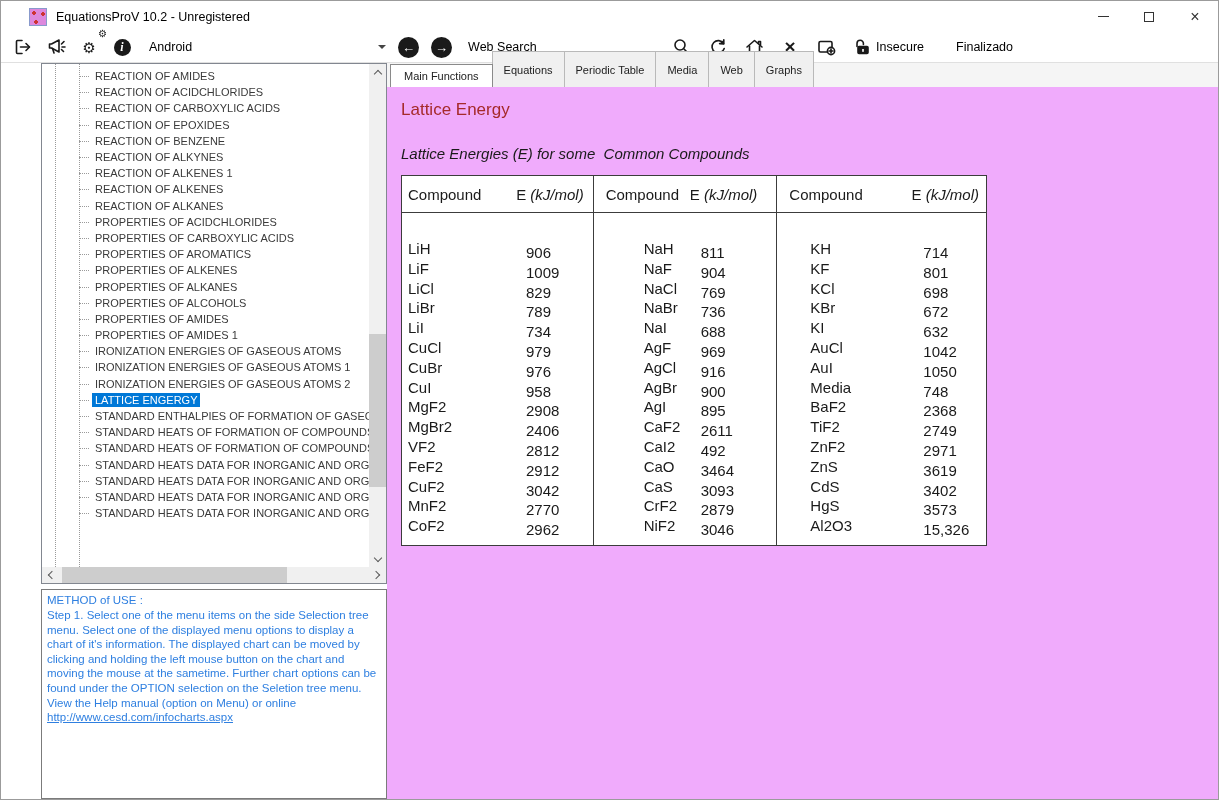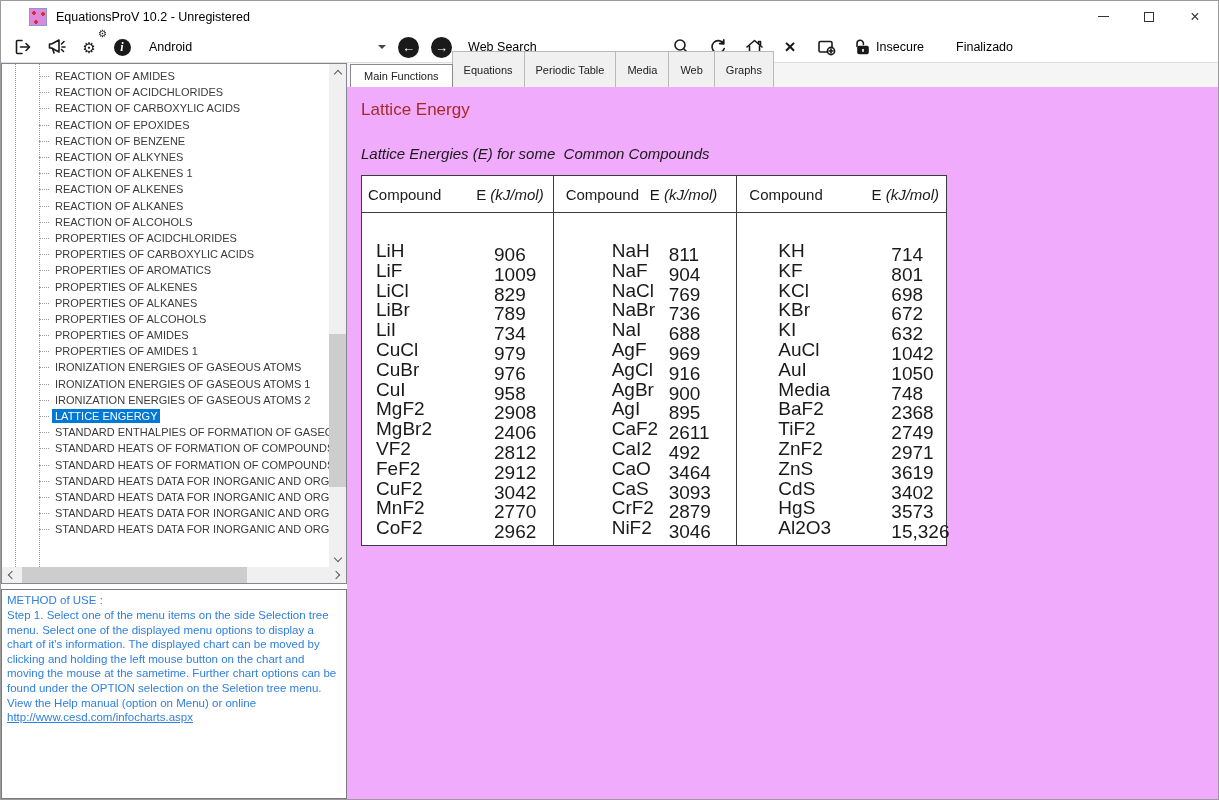--- a/index.html
+++ b/index.html
@@ -33,21 +33,21 @@
   .info-circle { width:17px; height:17px; border-radius:50%; background:#1a1a1a; color:#fff; display:flex; align-items:center; justify-content:center; font-size:12px; font-weight:bold; font-family:"Liberation Serif",serif; font-style:italic; }
   .tb-label { font-size:12.5px; color:#000000; margin-left:16px; }
   .dd-caret { margin-left:186px; width:0; height:0; border-left:4px solid transparent; border-right:4px solid transparent; border-top:4px solid #444; }
   .nav-circle { width:21px; height:21px; border-radius:50%; background:#1a1a1a; color:#fff; display:flex; align-items:center; justify-content:center; font-size:13px; font-weight:bold; margin-left:12px; }
   .tb-right { margin-left:auto; display:flex; align-items:center; }
   .tb-right .tb-icon { margin-left:14px; }
   .insecure-label { font-size:12.5px; margin-left:3px; }
   .status-label { font-size:12.5px; margin-left:32px; margin-right:205px; }
 
   
-  .main { flex:1; display:flex; min-height:0; }
+  .main { flex:1; display:flex; min-height:0;padding-left:40px; }
   .left-col { width:346px; flex:none; display:flex; flex-direction:column; background:#fff; }
   .right-col { flex:1; display:flex; flex-direction:column; min-width:0; }
 
   
   .tree-panel { height:521px; flex:none; border:1px solid #828790; position:relative; background:#fff; overflow:hidden; }
   .tree-view { position:absolute; left:0; top:0; right:17px; bottom:16px; overflow:hidden; padding-top:4px; }
   .guide-1, .guide-2 { position:absolute; top:0; bottom:0; border-left:1px dotted #9a9a9a; }
   .guide-1 { left:13px; } .guide-2 { left:37px; }
   .tree-row { position:relative; height:16.2px; display:flex; align-items:center; white-space:nowrap; }
   .tree-row::before { content:""; position:absolute; left:37px; width:10px; top:50%; border-top:1px dotted #9a9a9a; }
@@ -86,21 +86,21 @@
   .lattice-table { margin-top:13px; width:586px; display:flex; border:1px solid #3c3c3c; background:#fff; }
   .tgroup { display:flex; flex-direction:column; }
   .tgroup.g1 { width:192px; border-right:1px solid #3c3c3c; }
   .tgroup.g2 { width:184px; border-right:1px solid #3c3c3c; }
   .tgroup.g3 { width:209px; }
   .ghead { height:37px; border-bottom:1px solid #3c3c3c; display:flex; align-items:center; justify-content:space-between; font-size:15px; color:#1a1a1a; padding:0 9px 0 6px; }
   .ghead .unit { font-style:italic; }
   .g2 .ghead { padding-left:12px; padding-right:19px; }
   .g3 .ghead { padding-left:12px; padding-right:7px; }
   .gbody { padding-top:27px; padding-bottom:8px; }
-  .trow { position:relative; height:19.8px; font-size:19px; color:#1a1a1a;margin-left:8px; }
+  .trow { position:relative; height:19.8px; font-size:15px; color:#1a1a1a; }
   .cname { position:absolute; left:6px; top:0; }
   .cval  { position:absolute; top:4px; }
   .g1 .cval { left:124px; }
   .g2 .cname { left:50px; } .g2 .cval { left:107px; }
   .g3 .cname { left:33px; } .g3 .cval { left:146px; }
 </style>
 </head>
 <body>
 
 <div class="window">
@@ -215,23 +215,20 @@
             <div class="tree-row">
               <span class="tree-label">REACTION OF ALKENES 1</span>
             </div>
             <div class="tree-row">
               <span class="tree-label">REACTION OF ALKENES</span>
             </div>
             <div class="tree-row">
               <span class="tree-label">REACTION OF ALKANES</span>
             </div>
             <div class="tree-row">
-              <span class="tree-label">REACTION OF ALCOHOLS</span>
-            </div>
-            <div class="tree-row">
               <span class="tree-label">PROPERTIES OF ACIDCHLORIDES</span>
             </div>
             <div class="tree-row">
               <span class="tree-label">PROPERTIES OF CARBOXYLIC ACIDS</span>
             </div>
             <div class="tree-row">
               <span class="tree-label">PROPERTIES OF AROMATICS</span>
             </div>
             <div class="tree-row">
               <span class="tree-label">PROPERTIES OF ALKENES</span>

